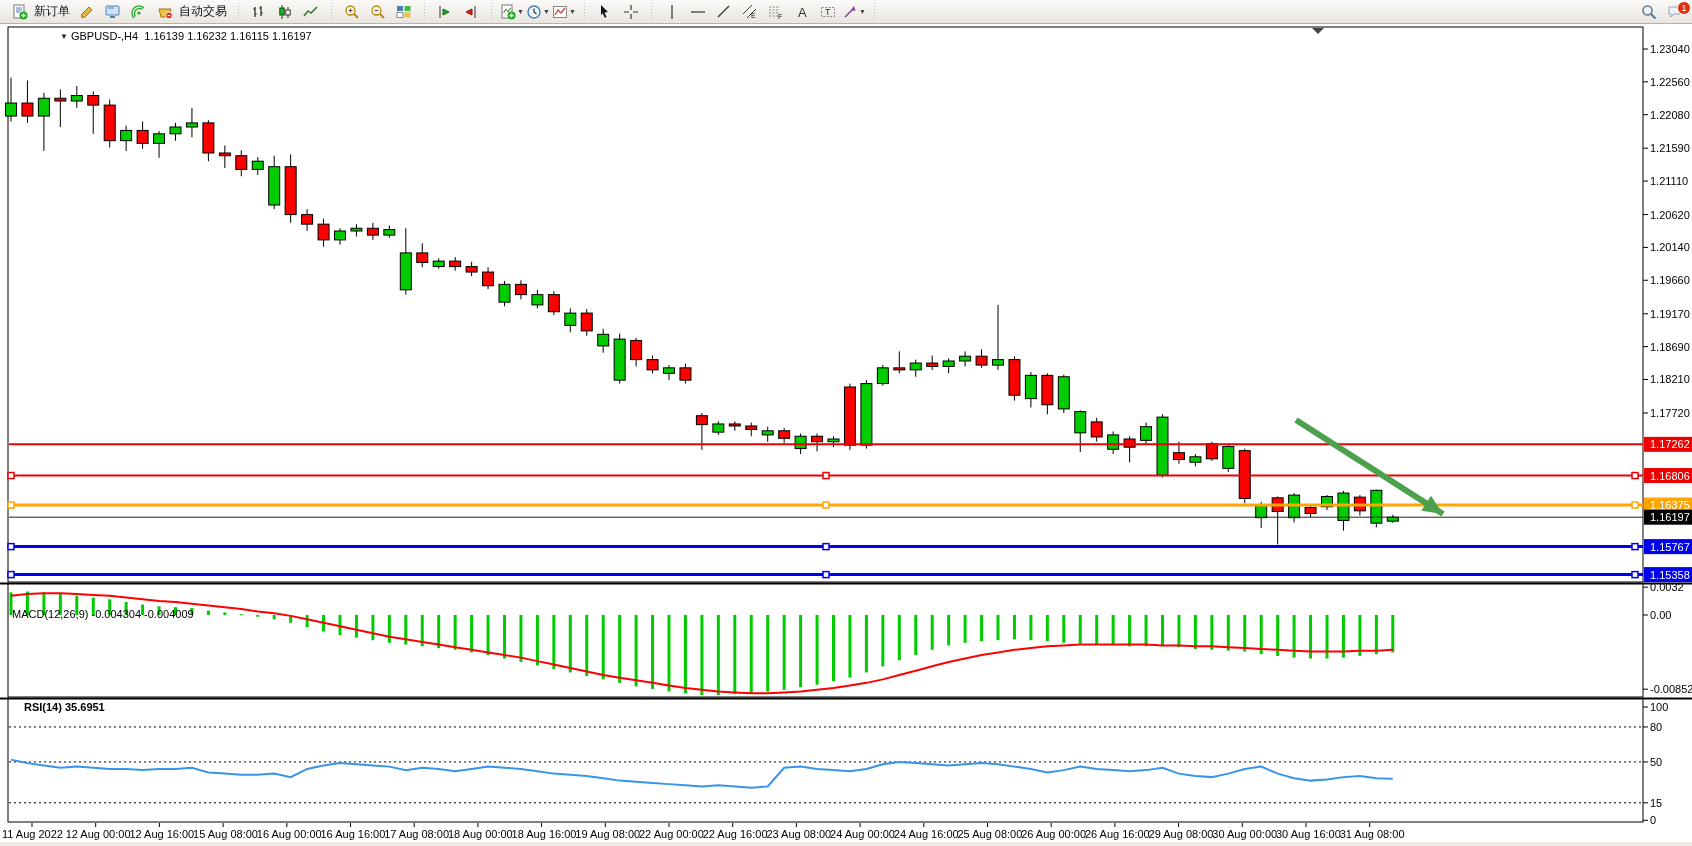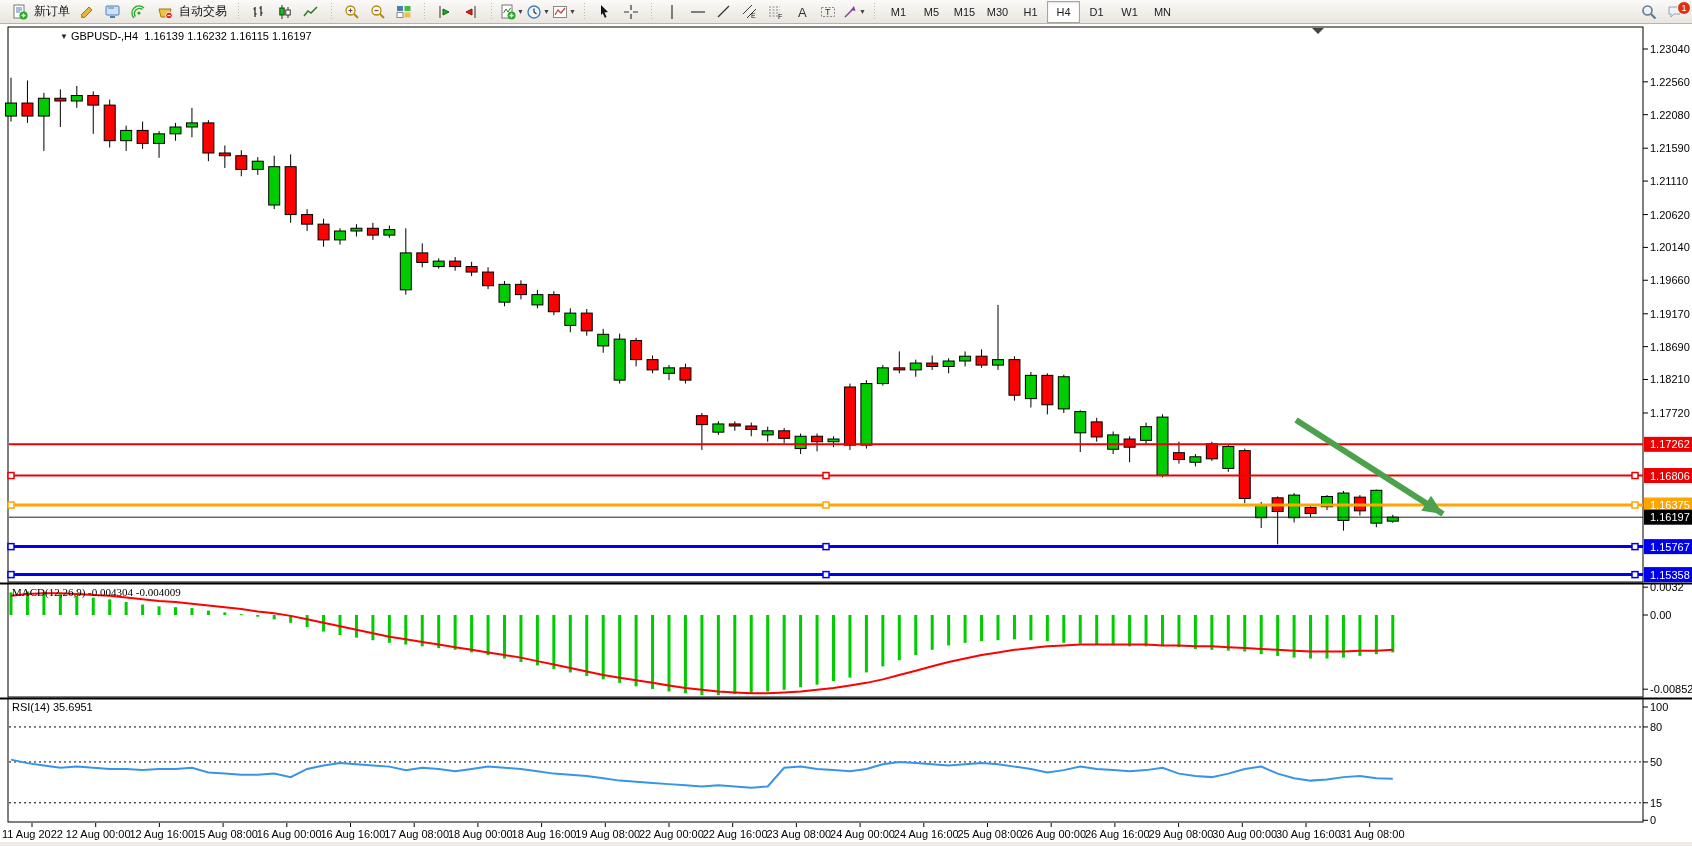--- a/index.html
+++ b/index.html
@@ -21,22 +21,22 @@
   .tf-btn.active{background:#fff;border:1px solid #a8a49c;box-shadow:inset 0 1px 2px #ddd;}
   .dd{font-size:7px;color:#444;margin-left:1px;}
   #tb-right{position:absolute;right:4px;top:0;height:24px;display:flex;align-items:center;}
   .badge{position:absolute;top:0;right:-4px;background:#e03010;color:#fff;font-size:9px;
     width:12px;height:12px;border-radius:50%;display:flex;align-items:center;
     justify-content:center;border:1px solid #fff;}
   
   #chart-svg{position:absolute;left:0;top:0;}
   .ovl{position:absolute;font-size:11px;color:#000;white-space:nowrap;}
   #title-line{left:12px;top:30px;margin-left:48px;}
-  #macd-label{left:12px;top:586px;font-family:Liberation Serif, serif;}
-  #rsi-label{left:12px;top:701px;}
+  #macd-label{left:12px;top:608px;}
+  #rsi-label{left:24px;top:701px;font-weight:bold;}
   .tri{display:inline-block;font-size:8px;vertical-align:1px;margin-right:3px;color:#222;}
   svg text{font-family:"Liberation Sans",sans-serif;}
 </style>
 </head>
 <body>
 
 <div id="app">
   <div id="toolbar">
       <div class="tb-group">
         <div class="tb-btn">
@@ -218,31 +218,20 @@
         </div>
         <div class="tb-btn">
           <svg width="16" height="16" viewBox="0 0 16 16">
             <path d="M3 13 L11 5" stroke="#884499" stroke-width="1.6"></path>
             <path d="M12 2 L13.6 7 L8.8 6 Z" fill="#884499"></path>
           </svg>
           <span class="dd">▼</span>
         </div>
       </div>
       <div class="tb-sep"></div>
-      <div class="tb-group">
-        <div class="tf-btn">M1</div>
-        <div class="tf-btn">M5</div>
-        <div class="tf-btn">M15</div>
-        <div class="tf-btn">M30</div>
-        <div class="tf-btn">H1</div>
-        <div class="tf-btn active">H4</div>
-        <div class="tf-btn">D1</div>
-        <div class="tf-btn">W1</div>
-        <div class="tf-btn">MN</div>
-      </div>
     </div>
   <div id="tb-right">
       <div class="tb-btn">
         <svg width="16" height="16" viewBox="0 0 16 16">
           <circle cx="6.5" cy="6.5" r="4.5" fill="none" stroke="#5b7a9d" stroke-width="1.6"></circle>
           <path d="M10 10 L14.5 14.5" stroke="#5b7a9d" stroke-width="2.2"></path>
         </svg>
       </div>
       <div class="tb-btn">
         <svg width="16" height="16" viewBox="0 0 16 16">

